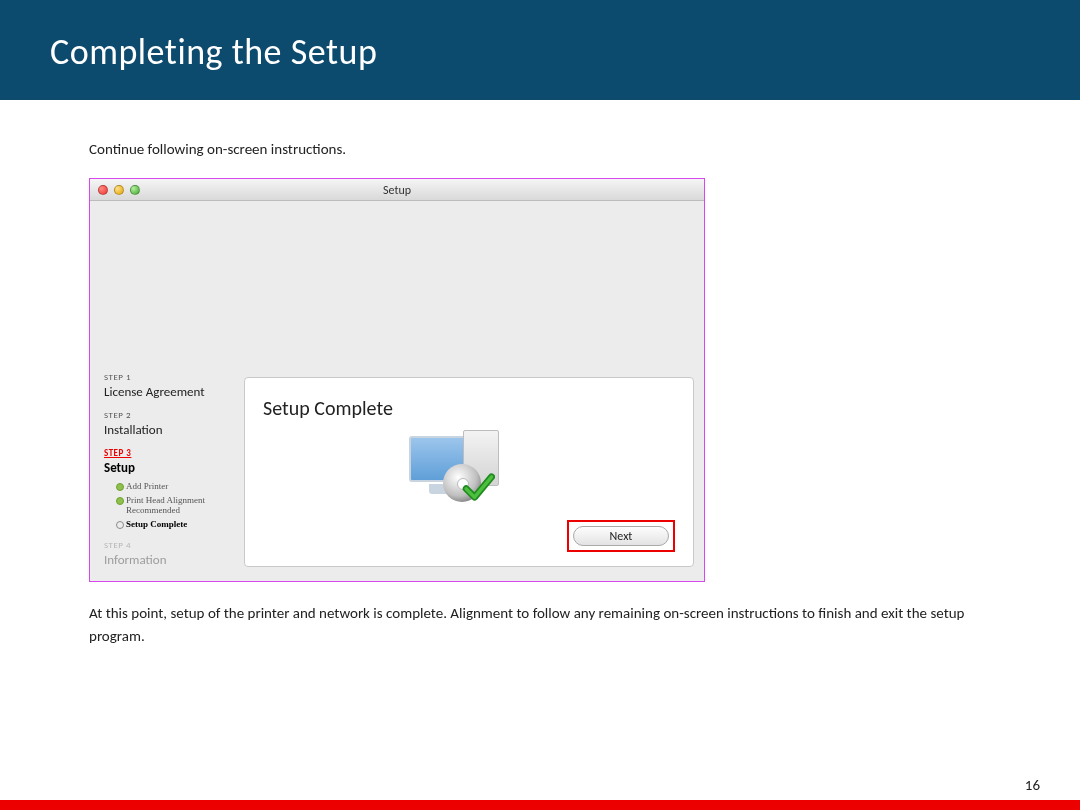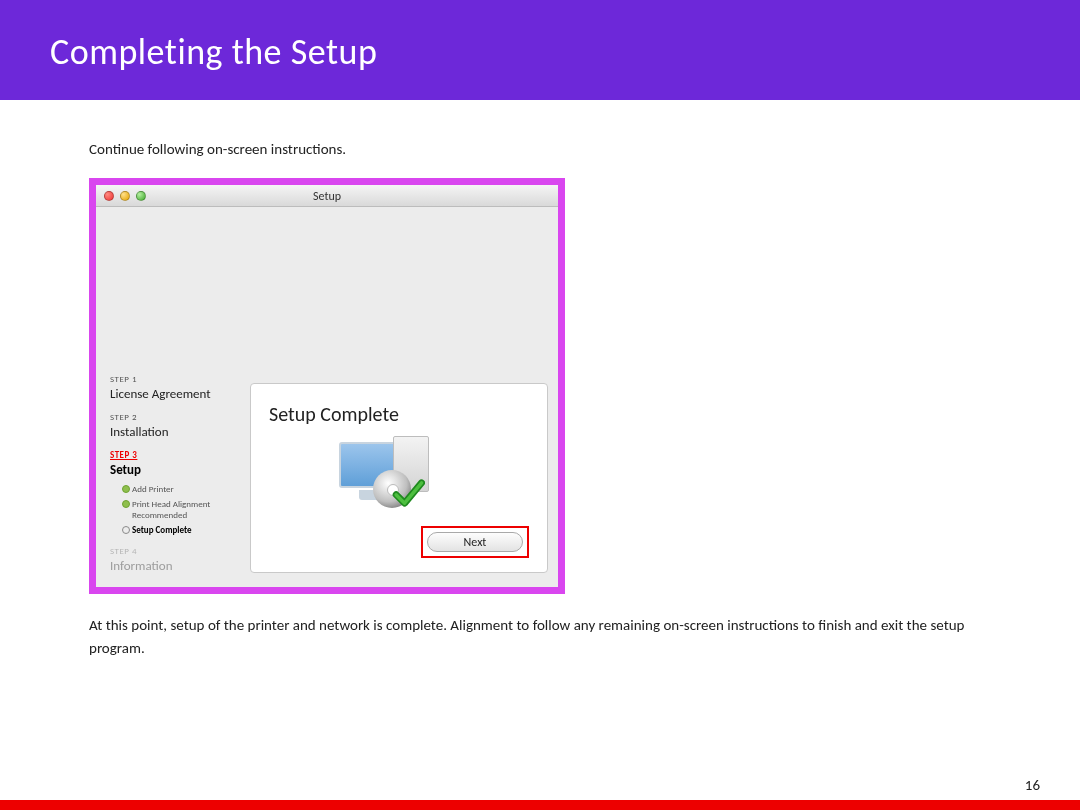--- a/index.html
+++ b/index.html
@@ -1,20 +1,20 @@
 <!DOCTYPE html>
 <html><head>
 <meta charset="utf-8">
 <style>
   * { box-sizing: border-box; margin: 0; padding: 0; }
   html, body { width: 1080px; height: 810px; font-family: "Segoe UI", Calibri, sans-serif; }
   body { background: #fff; position: relative; }
 
   .header-band {
-    background: #6d28d9;
+    background: #0c4a6e;
     width: 100%;
     height: 100px;
     padding: 30px 50px 0 50px;
   }
   .header-band h1 {
     color: #fff;
     font-weight: 300;
     font-size: 36px;
     letter-spacing: 0.5px;
   }
@@ -23,22 +23,22 @@
     padding: 40px 70px 0 89px;
     color: #222;
     font-size: 15px;
   }
   .intro-line { margin-bottom: 20px; }
   .intro-line-2 { margin-bottom: 24px; }
   .bold { font-weight: 700; }
 
   
   .mac-window {
-    width: 476px;
-    border: 7px solid #d946ef;
+    width: 616px;
+    border: 1px solid #d946ef;
     background: #ececec;
     margin-bottom: 20px;
   }
   .titlebar {
     height: 22px;
     background: linear-gradient(#f5f5f5, #d9d9d9);
     border-bottom: 1px solid #bcbcbc;
     display: flex;
     align-items: center;
     position: relative;
@@ -52,21 +52,21 @@
   .tl-title { position: absolute; left: 0; right: 0; text-align: center; color: #333; font-size: 12px; }
 
   .win-body { display: flex; padding: 10px 10px 14px 10px; gap: 4px; height: 380px; align-items: flex-end; }
 
   .sidebar { width: 140px; padding: 6px 0 0 4px; font-size: 12px; }
   .step-lbl { font-size: 9px; letter-spacing: 0.5px; color: #555; margin-top: 10px; }
   .step-lbl.active { color: #ed0000; font-weight: 700; text-decoration: underline; }
   .step-name { font-size: 13px; color: #222; margin-top: 2px; }
   .step-name.active { font-weight: 700; color: #000; }
   .step-name.muted { color: #9d9d9d; }
-  .substeps { margin: 6px 0 0 12px; }
+  .substeps { margin: 6px 0 0 12px; font-family: Liberation Serif, serif; }
   .substep { font-size: 9px; color: #555; margin-top: 4px; position: relative; padding-left: 10px; }
   .substep::before {
     content: ""; position: absolute; left: 0; top: 2px; width: 6px; height: 6px;
     border-radius: 50%; border: 1px solid #8a8a8a; background: #ececec;
   }
   .substep.done::before { background: #8fbf4d; border-color: #6fa331; }
   .substep.current { font-weight: 700; color: #000; }
 
   .content-pane {
     flex: 1;

